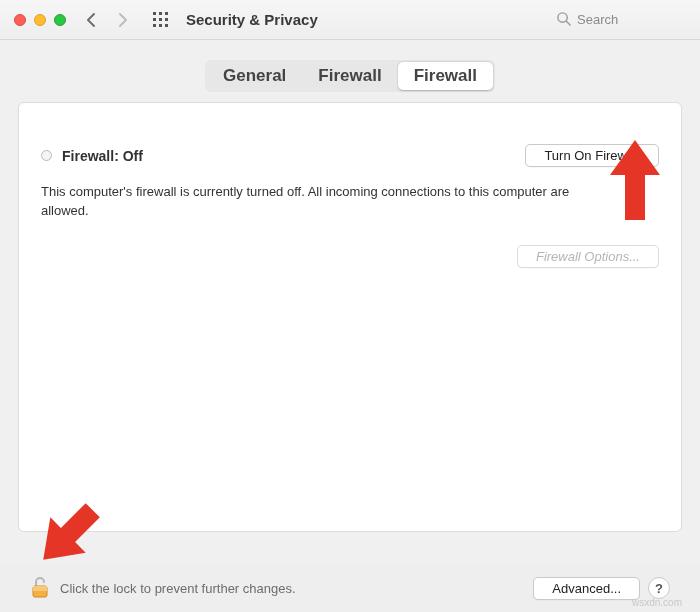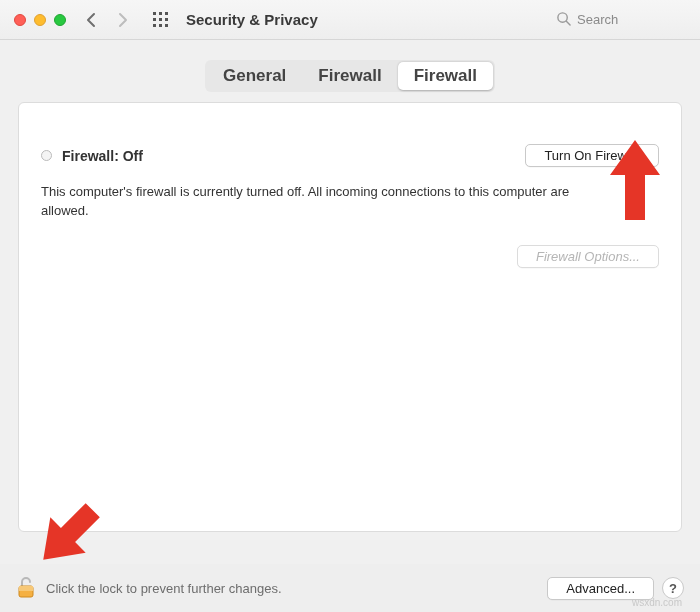--- a/index.html
+++ b/index.html
@@ -95,21 +95,21 @@
       max-width:540px;
     }
     .fw-options-row {
       display:flex; justify-content:flex-end; margin-top:24px;
     }
     
     .footer {
       position:absolute; left:0; right:0; bottom:0;
       height:48px;
       display:flex; align-items:center;
-      padding:0 16px;
+      padding:0 30px;
       background:#eee;
     }
     .lock { margin-right:10px; display:flex; }
     .footer-text { color:#6d6d6d; font-size:13px; }
     .footer .spacer { flex:1; }
     .help-btn {
       width:22px; height:22px; border-radius:50%;
       border:1px solid #c9c9c9; background:#fff;
       display:flex; align-items:center; justify-content:center;
       font-weight:600; color:#555; margin-left:8px;

